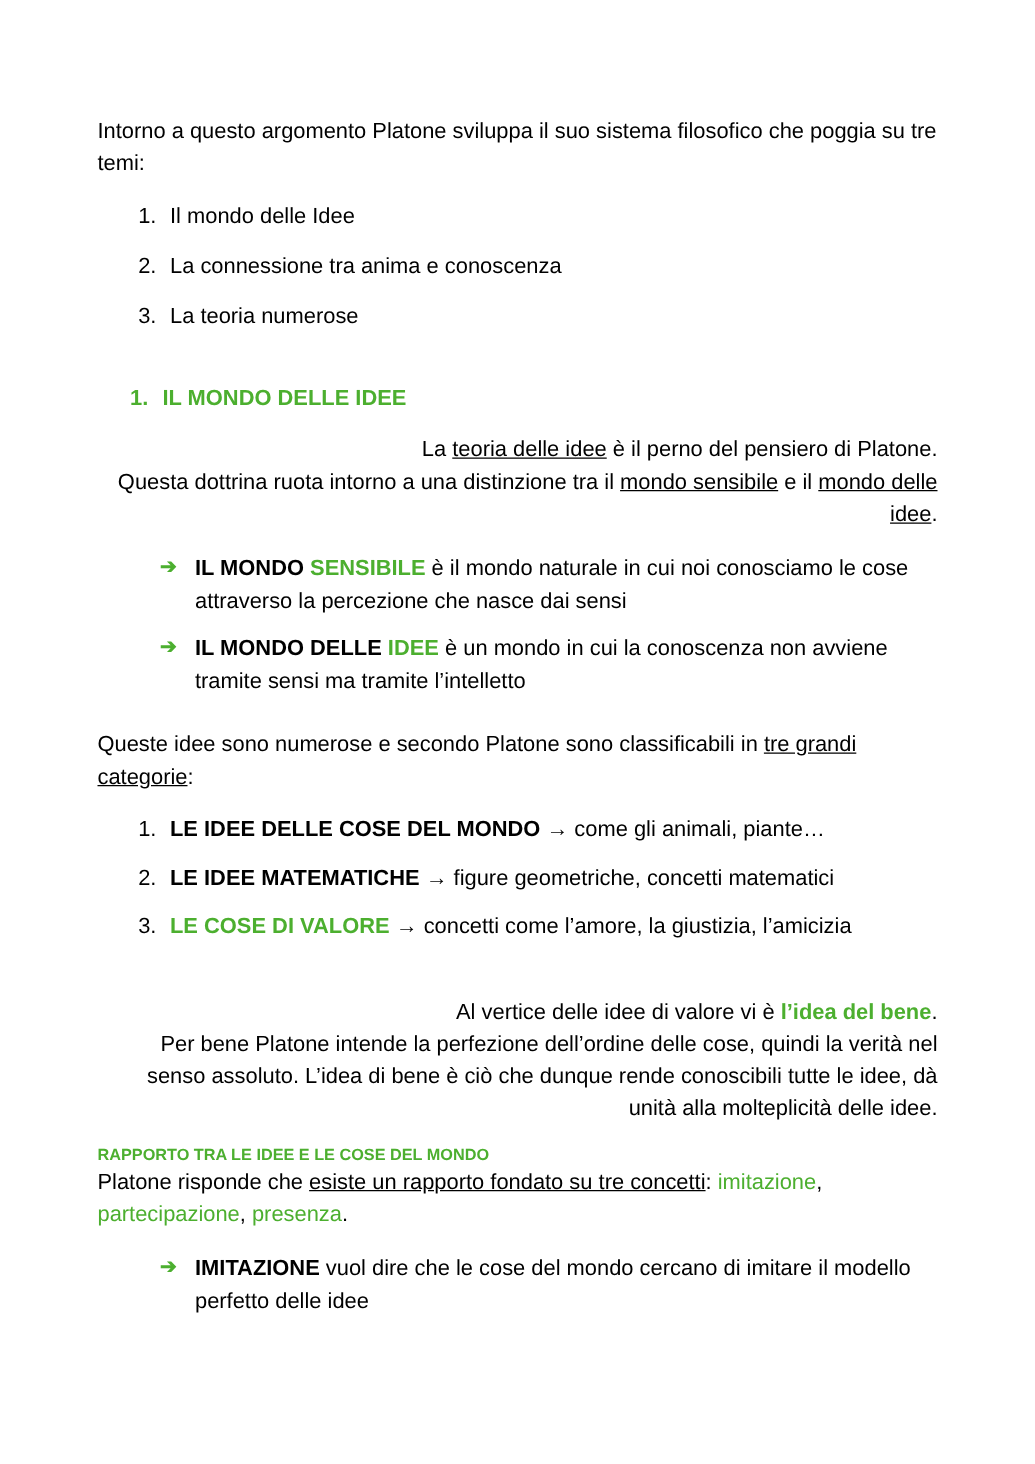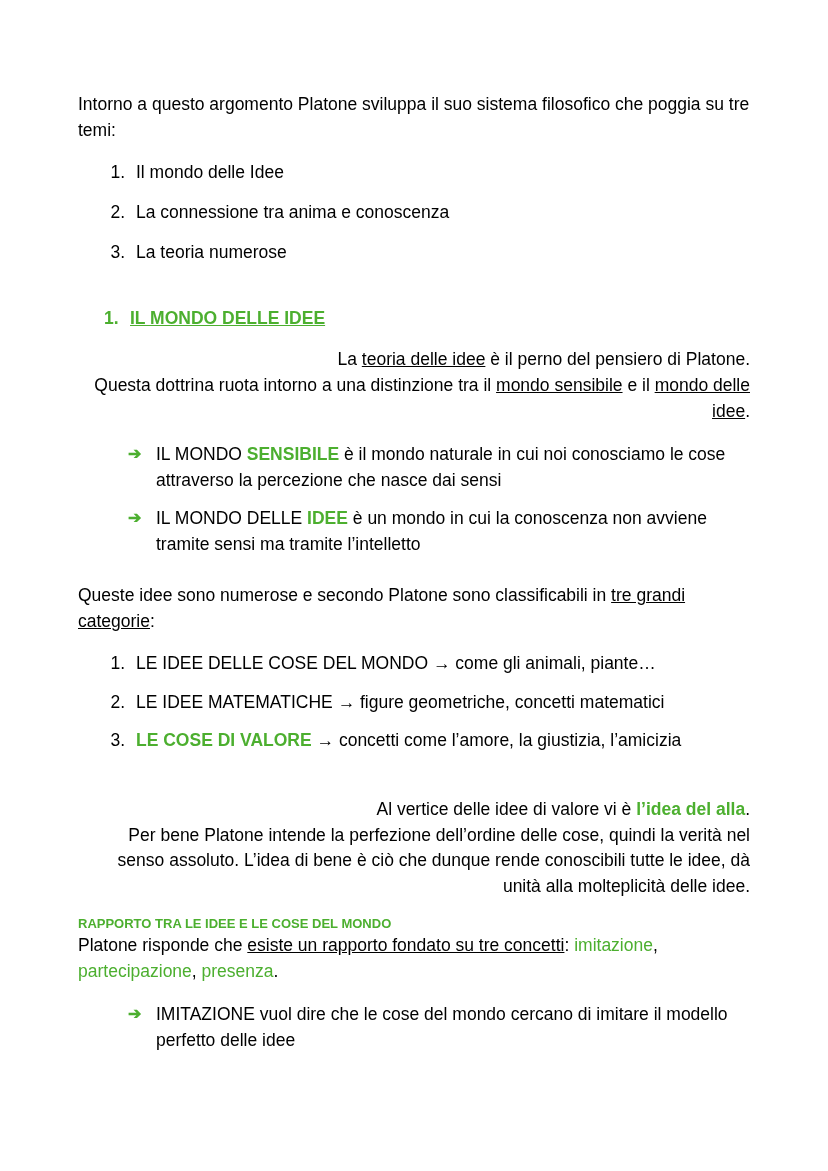--- a/index.html
+++ b/index.html
@@ -33,21 +33,21 @@
     height: 17px;
   }
   .green {
     color: #4caf2f;
   }
   .greenbold {
     color: #4caf2f;
     font-weight: bold;
   }
   .bold {
-    font-weight: normal;
+    font-weight: bold;
   }
   .u {
     text-decoration: underline;
   }
   
   ol.numlist {
     margin: 0;
     padding-left: 52px;
     list-style-type: decimal;
   }
@@ -86,21 +86,20 @@
     color: #000;
     font-weight: normal;
   }
   h3.heading-num {
     margin: 0;
     padding-left: 52px;
     font-size: 17.5px;
     font-weight: bold;
     color: #4caf2f;
     line-height: 1.47;
-    text-decoration: underline;
   }
   h3.heading-num .numpart {
     display: inline-block;
     width: 26px;
     margin-left: -26px;
   }
   h3.section-heading {
     margin: 0;
     font-size: 13px;
     font-weight: bold;
@@ -165,21 +164,21 @@
       <li><span class="bold">LE IDEE MATEMATICHE</span> <span class="arrow-inline">→</span><span> figure geometriche, concetti matematici</span></li>
       <li><span class="greenbold">LE COSE DI VALORE</span> <span class="arrow-inline">→</span><span> concetti come l’amore, la giustizia, l’amicizia</span></li>
     </ol>
 
     <div style="height:14px"></div>
 
 
     <div style="height:16px"></div>
 
     <div class="tight-lines">
-      <p><span>Al vertice delle idee di valore vi è </span><span class="greenbold">l’idea del alla</span><span>.</span></p>
+      <p><span>Al vertice delle idee di valore vi è </span><span class="greenbold">l’idea del bene</span><span>.</span></p>
       <p>Per bene Platone intende la perfezione dell’ordine delle cose, quindi la verità nel senso assoluto. L’idea di bene è ciò che dunque rende conoscibili tutte le idee, dà unità alla molteplicità delle idee.</p>
     </div>
 
     <div style="height:14px"></div>
 
     <h3 class="section-heading">RAPPORTO TRA LE IDEE E LE COSE DEL MONDO</h3>
 
     <p class="para"><span>Platone risponde che </span><span class="u">esiste un rapporto fondato su tre concetti</span><span>: </span><span class="green">imitazione</span><span>, </span><span class="green">partecipazione</span><span>, </span><span class="green">presenza</span><span>.</span></p>
 
     <div style="height:18px"></div>

